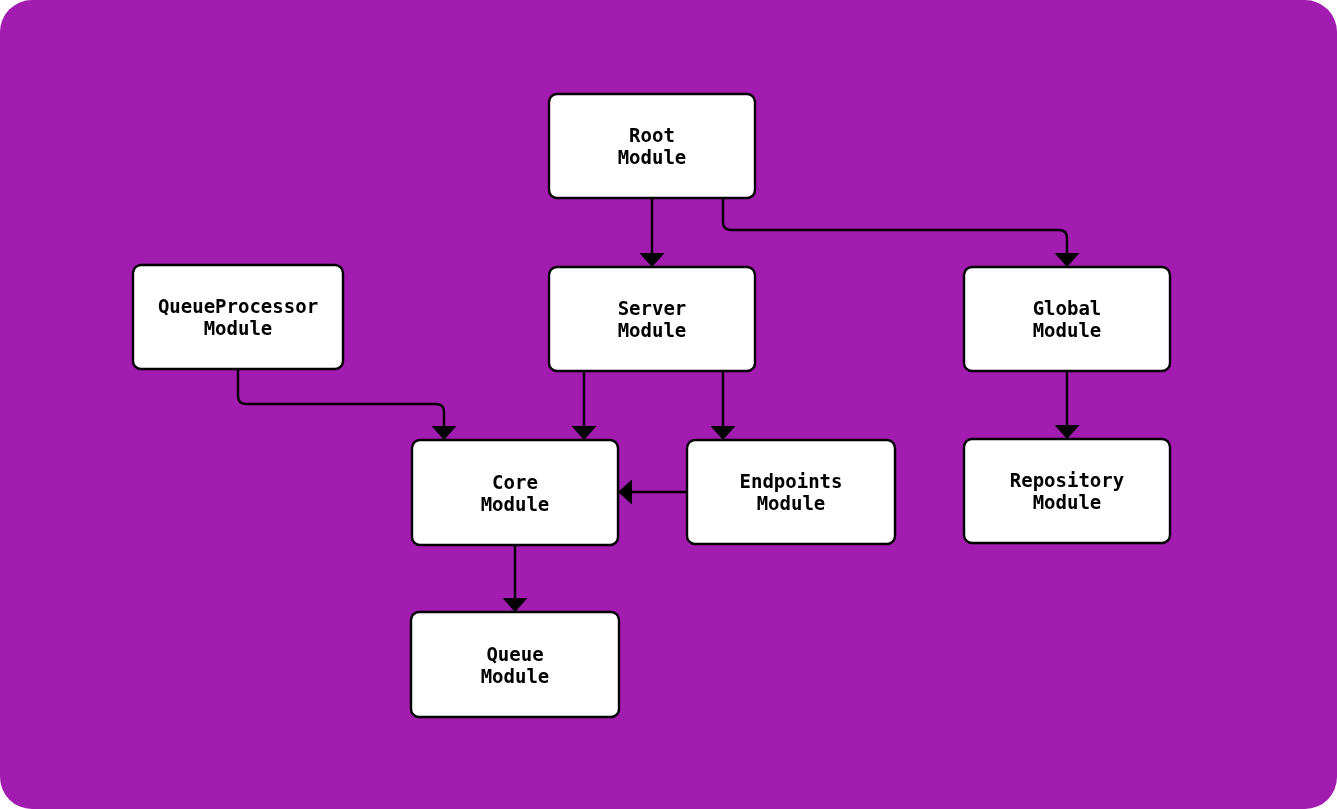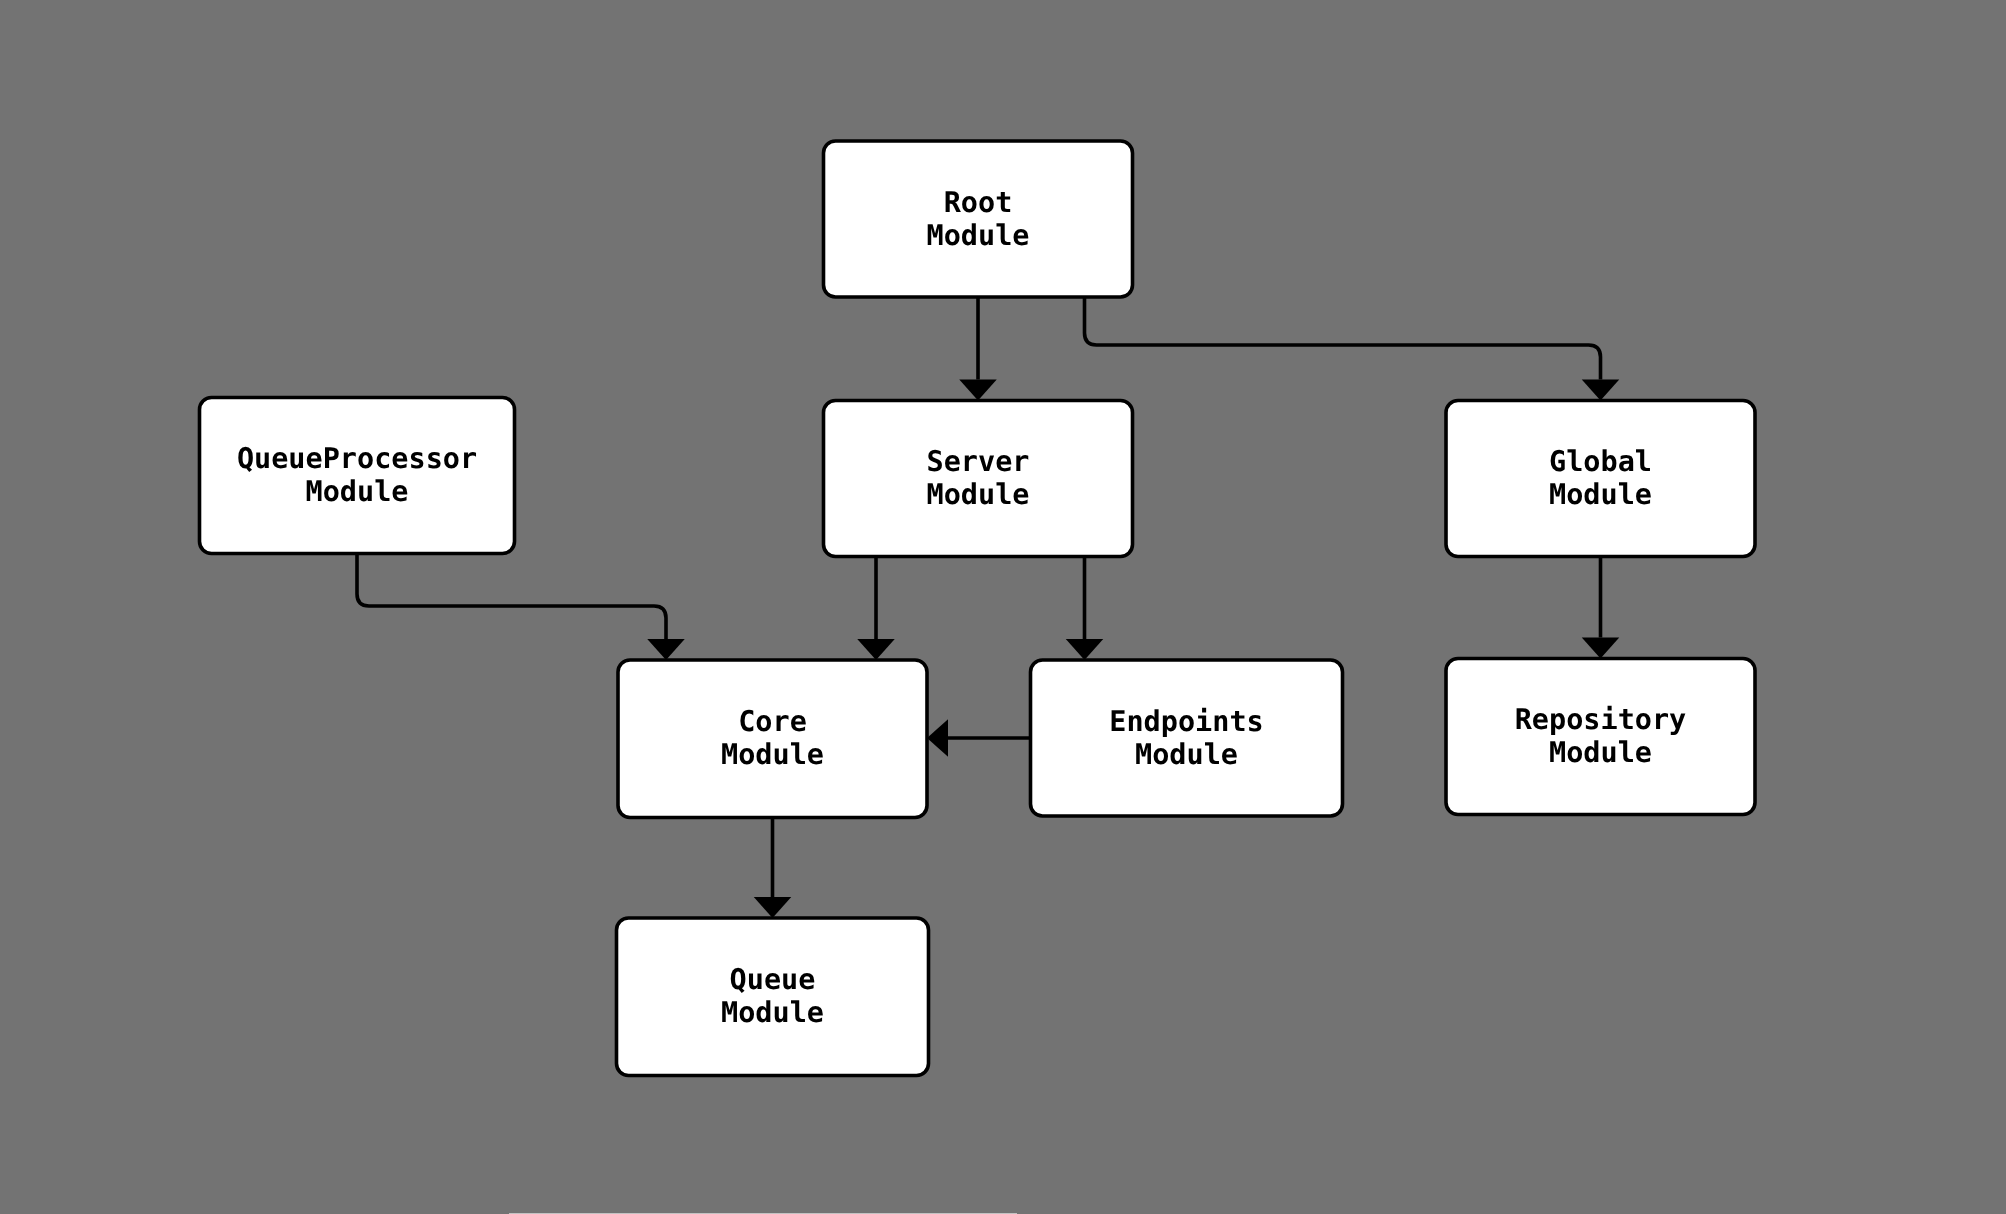--- a/index.html
+++ b/index.html
@@ -7,21 +7,22 @@
     padding: 0;
     background: #ffffff;
     width: 100%;
     height: 100%;
     overflow: hidden;
   }
   .canvas {
     position: relative;
     width: 1337px;
     height: 809px;
-    background: #737373;
+    background: #a21caf;
+    border-radius: 32px;
   }
   svg {
     display: block;
   }
   .node-rect {
     fill: #ffffff;
     stroke: #000000;
     stroke-width: 2.4;
   }
   .node-label {

